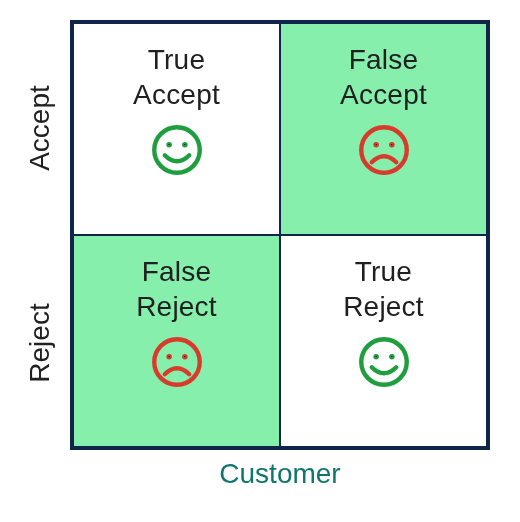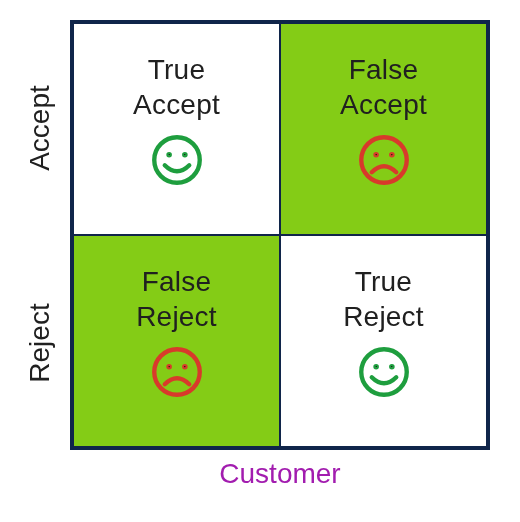--- a/index.html
+++ b/index.html
@@ -31,28 +31,27 @@
   }
   .cell {
     border: 1.5px solid #10254a;
     display: flex;
     flex-direction: column;
     align-items: center;
     justify-content: flex-start;
     padding-top: 18px;
     gap: 10px;
   }
-  .cell.bad { background: #84cc16; }
+  .cell.bad { background: #86efac; }
   .cell-label {
     font-size: 28px;
     line-height: 1.25;
     text-align: center;
     color: #202020;
     letter-spacing: 0.2px;
-    margin-top: 10px;
   }
   .face { width: 56px; height: 56px; }
   .face svg { width: 56px; height: 56px; display: block; }
   .good svg { stroke: #1e9e3e; }
   .sad svg { stroke: #d83a2b; }
   .row-label {
     position: absolute;
     left: 20px;
     width: 40px;
     display: flex;
@@ -71,21 +70,21 @@
     position: absolute;
     left: 70px;
     top: 458px;
     width: 420px;
     display: flex;
   }
   .col-label {
     flex: 1;
     text-align: center;
     font-size: 28px;
-    color: #a21caf;
+    color: #0f766e;
   }
 </style>
 </head>
 <body>
 
 <div class="wrap">
 
   <div class="row-label row1">
     <span>Accept</span>
   </div>

